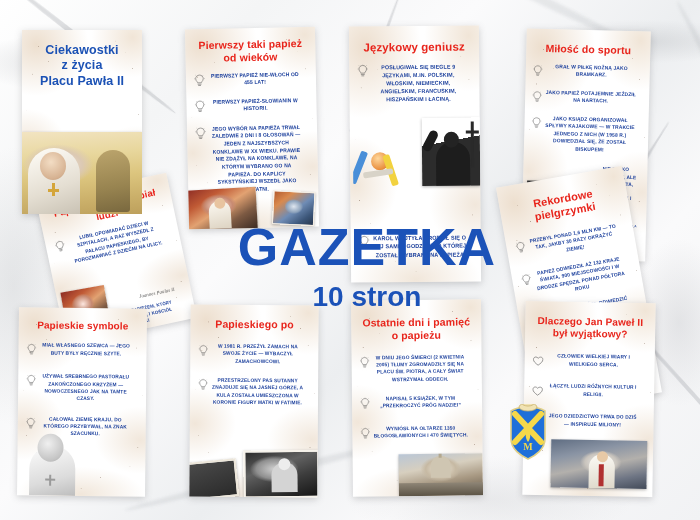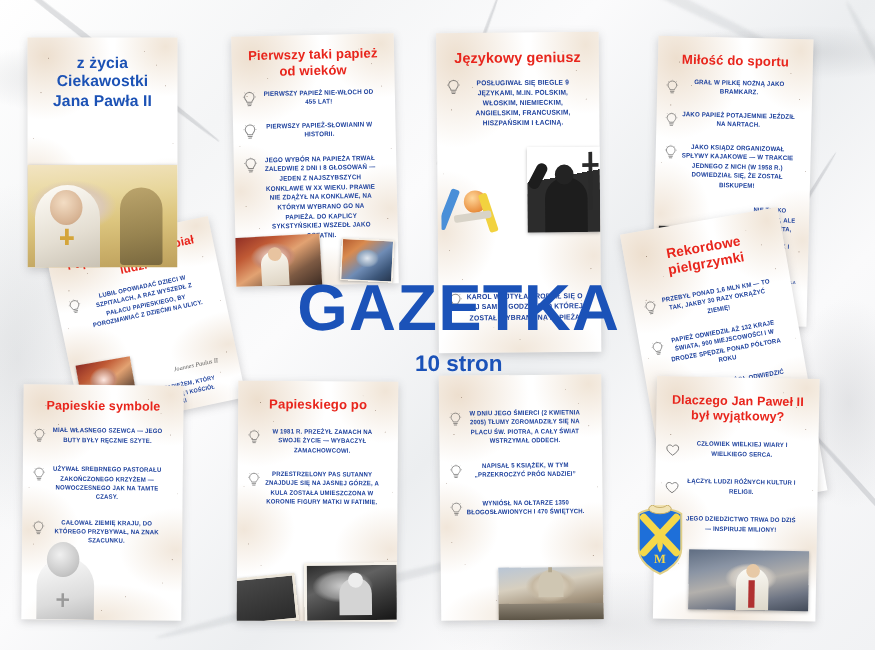--- a/index.html
+++ b/index.html
@@ -107,21 +107,21 @@
   }
 
   
   .coa { position: absolute; z-index: 4; }
 
   .gaz { position: absolute; text-align: center; z-index: 3; }
   .gaz-main {
     color: #1b52b8; font-weight: 700; font-size: 52px; letter-spacing: 1px;
     line-height: .98; white-space: nowrap;
   }
-  .gaz-sub { color: #1b52b8; font-weight: 700; font-size: 18px; margin-top: 8px; }
+  .gaz-sub { color: #1b52b8; font-weight: 700; font-size: 28px; margin-top: 8px; }
 
   .heart { flex: 0 0 auto; opacity: .7; }
   .sig { position: absolute; color: #222; font-style: italic; font-size: 7px; opacity: .75; }
 </style>
 </head>
 <body>
 
 <div id="stage">
 
   <div class="vein" style="left:-30px;top:40px;width:230px;height:5px;transform:rotate(38deg);"></div>
@@ -129,23 +129,23 @@
   <div class="vein" style="left:470px;top:230px;width:260px;height:4px;transform:rotate(-58deg);"></div>
   <div class="vein2" style="left:120px;top:470px;width:300px;height:8px;transform:rotate(-14deg);"></div>
   <div class="vein" style="left:600px;top:400px;width:200px;height:4px;transform:rotate(48deg);"></div>
   <div class="vein2" style="left:-20px;top:300px;width:180px;height:7px;transform:rotate(70deg);"></div>
   <div class="vein" style="left:300px;top:60px;width:150px;height:3px;transform:rotate(-70deg);"></div>
   <div class="vein2" style="left:640px;top:60px;width:140px;height:6px;transform:rotate(62deg);"></div>
 
   <div class="card" style="left:22px;top:30px;width:120px;height:184px;">
     <div class="card-inner">
       <div class="ttl blue" style="font-size:12.5px;padding:13px 6px 0;">
+        <div>Ciekawostki</div>
         <div>z życia</div>
-        <div>Ciekawostki</div>
-        <div>Jana Pawła II</div>
+        <div>Placu Pawła II</div>
       </div>
       <div class="photo ph-jp2" style="left:0;bottom:0;width:120px;height:82px;">
         <div style="position:absolute;left:6px;bottom:0;width:52px;height:66px;border-radius:26px 26px 0 0;background:linear-gradient(160deg,#fffdf8,#e4ded2 60%,#c9c2b4);"></div>
         <div style="position:absolute;left:18px;bottom:34px;width:26px;height:28px;border-radius:50%;background:radial-gradient(circle at 42% 36%,#f3ddc4,#d6b292 70%,#b99272);"></div>
         <div style="position:absolute;left:30px;bottom:18px;width:3px;height:13px;background:#d4a53a;"></div>
         <div style="position:absolute;left:26px;bottom:22px;width:11px;height:3px;background:#d4a53a;"></div>
         <div style="position:absolute;right:12px;bottom:2px;width:34px;height:62px;border-radius:17px 17px 3px 3px;background:linear-gradient(170deg,#b39b63,#8d7a4a 60%,#6d5e39);opacity:.85;"></div>
       </div>
     </div>
   </div>
@@ -447,20 +447,24 @@
       <div class="photo ph-bw" style="right:-2px;bottom:-1px;width:76px;height:48px;transform:rotate(-1deg);border:2px solid #f6f2ea;">
         <div style="position:absolute;left:26px;bottom:4px;width:26px;height:30px;border-radius:13px 13px 0 0;background:#d4d4d4;"></div>
         <div style="position:absolute;left:33px;bottom:26px;width:12px;height:12px;border-radius:50%;background:#ededed;"></div>
       </div>
       <div class="photo ph-bw" style="left:-4px;bottom:-2px;width:52px;height:38px;transform:rotate(-6deg);background:linear-gradient(165deg,#4a4a4a,#2a2a2a);border:2px solid #ece6da;"></div>
     </div>
   </div>
 
   <div class="card" style="left:352px;top:300px;width:130px;height:196px;transform:rotate(-0.6deg);">
     <div class="card-inner" style="padding:16px 8px 0;">
+      <div class="ttl" style="font-size:10.5px;">
+        <div>Ostatnie dni i pamięć</div>
+        <div>o papieżu</div>
+      </div>
       <div class="facts" style="margin-top:12px;">
         <div class="fact">
           <span class="bulb">
             <svg width="10" height="12" viewBox="0 0 11 13">
                 <path d="M5.5 1C3.3 1 1.7 2.6 1.7 4.6c0 1.4.8 2.3 1.4 3 .3.4.4.7.4 1.1h4c0-.4.1-.7.4-1.1.6-.7 1.4-1.6 1.4-3C9.3 2.6 7.7 1 5.5 1z" fill="none" stroke="#444" stroke-width=".8"></path>
                 <path d="M3.6 10.1h3.8M4.1 11.4h2.8" stroke="#444" stroke-width=".8" fill="none"></path>
                 <path d="M5.5 0v-.5M1 4.6h-.6M10 4.6h.6M2.2 1.6l-.4-.4M8.8 1.6l.4-.4" stroke="#444" stroke-width=".7"></path>
               </svg>
           </span>
           <span class="fact-txt" style="font-size:5.1px;">W dniu jego śmierci (2 kwietnia 2005) tłumy zgromadziły się na Placu Św. Piotra, a cały świat wstrzymał oddech.</span>

